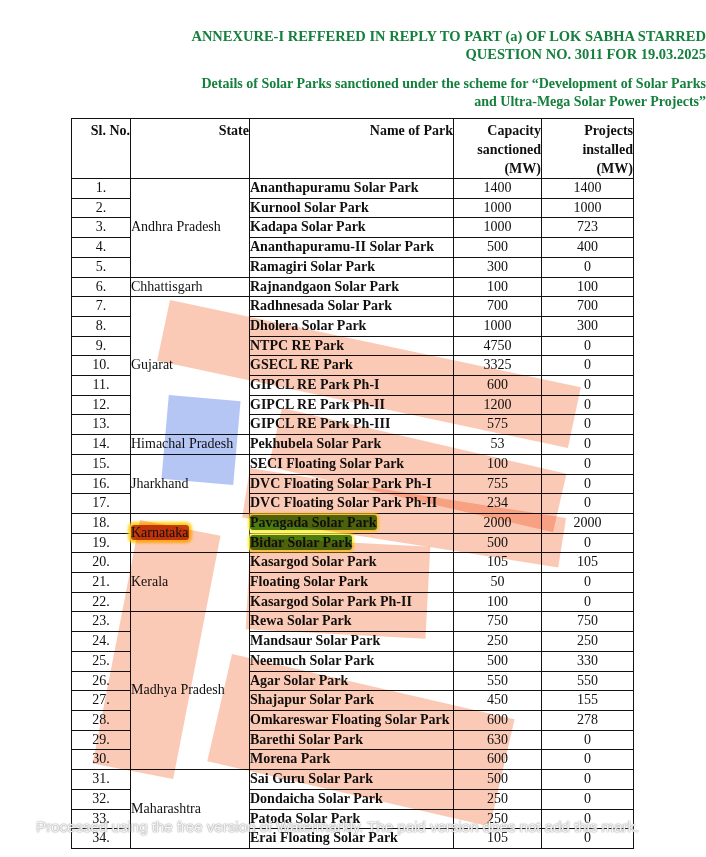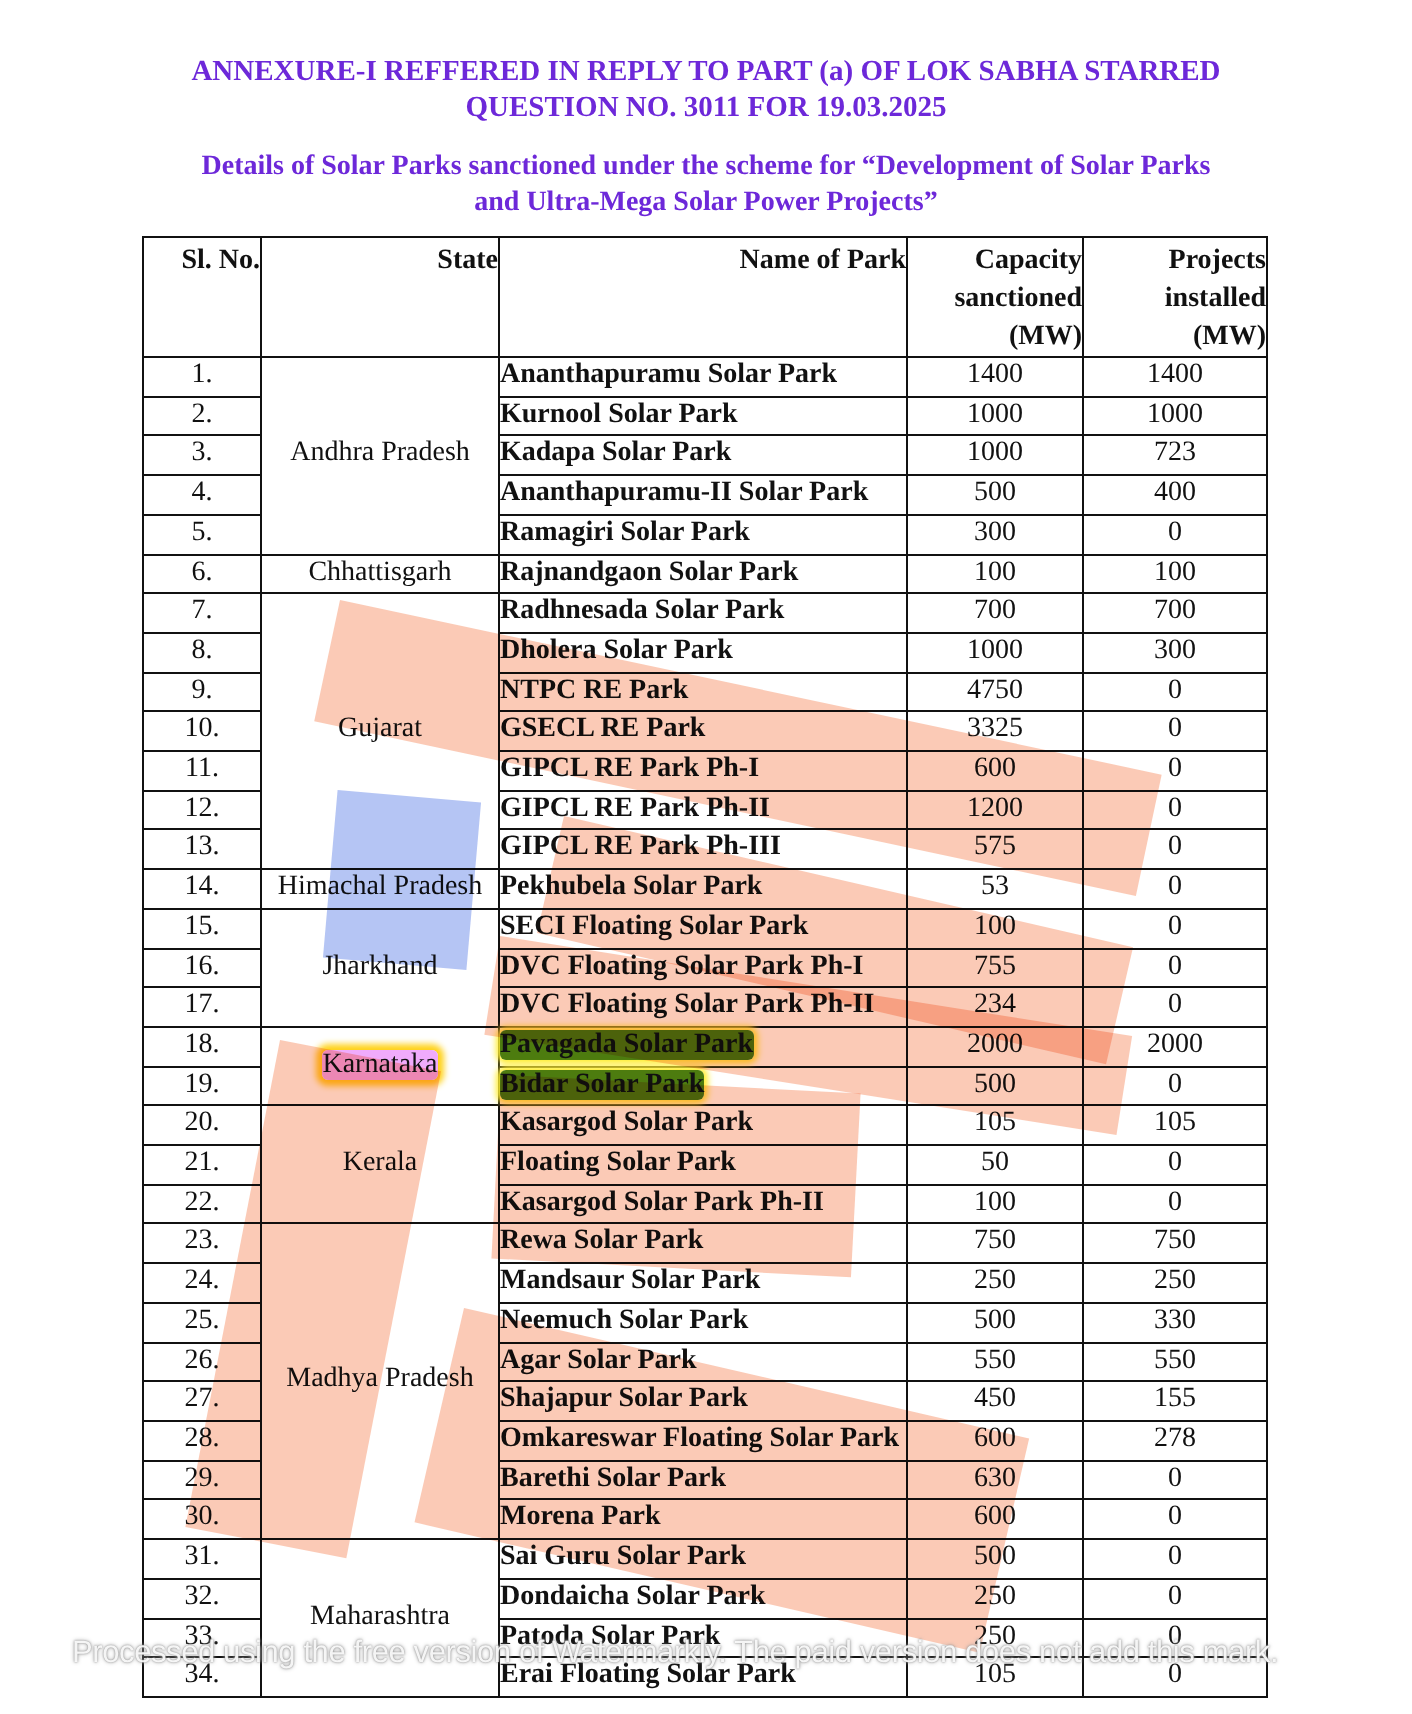--- a/index.html
+++ b/index.html
@@ -2,45 +2,45 @@
 <html><head>
 <meta charset="utf-8">
 <style>
   html, body { margin: 0; padding: 0; }
   body {
     width: 706px; height: 857px; overflow: hidden; background: #ffffff;
     position: relative;
     font-family: "Liberation Serif", "DejaVu Serif", serif; color: #111;
   }
   .heading {
-    position: absolute; left: 0; width: 706px; text-align: center;
-    font-weight: bold; font-size: 14.5px; line-height: 18px; color: #6d28d9;
+    position: absolute; left: 0; width: 706px; text-align: right;
+    font-weight: bold; font-size: 14.5px; line-height: 18px; color: #15803d;
   }
   #h1 { top: 27px; }
   #h2 { top: 75px; font-size: 14px; }
   table.parks {
     position: absolute; left: 71px; top: 118px;
     border-collapse: collapse; table-layout: fixed;
     width: 562px; font-size: 14px;
   }
   table.parks td, table.parks th {
     border: 1.4px solid #111; padding: 0; line-height: 18.7px;
   }
   table.parks th {
     font-weight: bold; text-align: right; vertical-align: top;
     padding-top: 2px; line-height: 19px; height: 56px;
   }
   col.c-sl { width: 59px; } col.c-st { width: 119px; }
   col.c-nm { width: 204px; } col.c-cap { width: 88px; } col.c-proj { width: 92px; }
   td.sl { text-align: center; }
-  td.state { padding-left: 5px; vertical-align: middle; text-align: center; }
+  td.state { padding-left: 5px; vertical-align: middle; }
   td.name { padding-left: 6px; white-space: nowrap; font-weight: bold; }
   td.num { text-align: center; }
   .hl { background: #4d7c0f; box-shadow: 0 0 3px 2px #ffee33; border-radius: 3px; }
-  .hl-k { background: #f0abfc; box-shadow: 0 0 3px 3px #ffd21a; border-radius: 3px; }
+  .hl-k { background: #c2410c; box-shadow: 0 0 3px 3px #ffd21a; border-radius: 3px; }
   
   .wm { position: absolute; pointer-events: none; mix-blend-mode: multiply; }
   .wm-o { background: rgba(247, 150, 110, 0.5); }
   .wm-b { background: rgba(120, 150, 235, 0.55); }
   .wm-text {
     position: absolute; left: 36px; top: 818px; width: 640px;
     font-family: "Liberation Sans", "DejaVu Sans", sans-serif;
     font-size: 15.5px; color: rgba(255,255,255,0.9);
     text-shadow: 0 0 1px #888, 0 0 2px #aaa; letter-spacing: -0.2px;
     white-space: nowrap; pointer-events: none;

